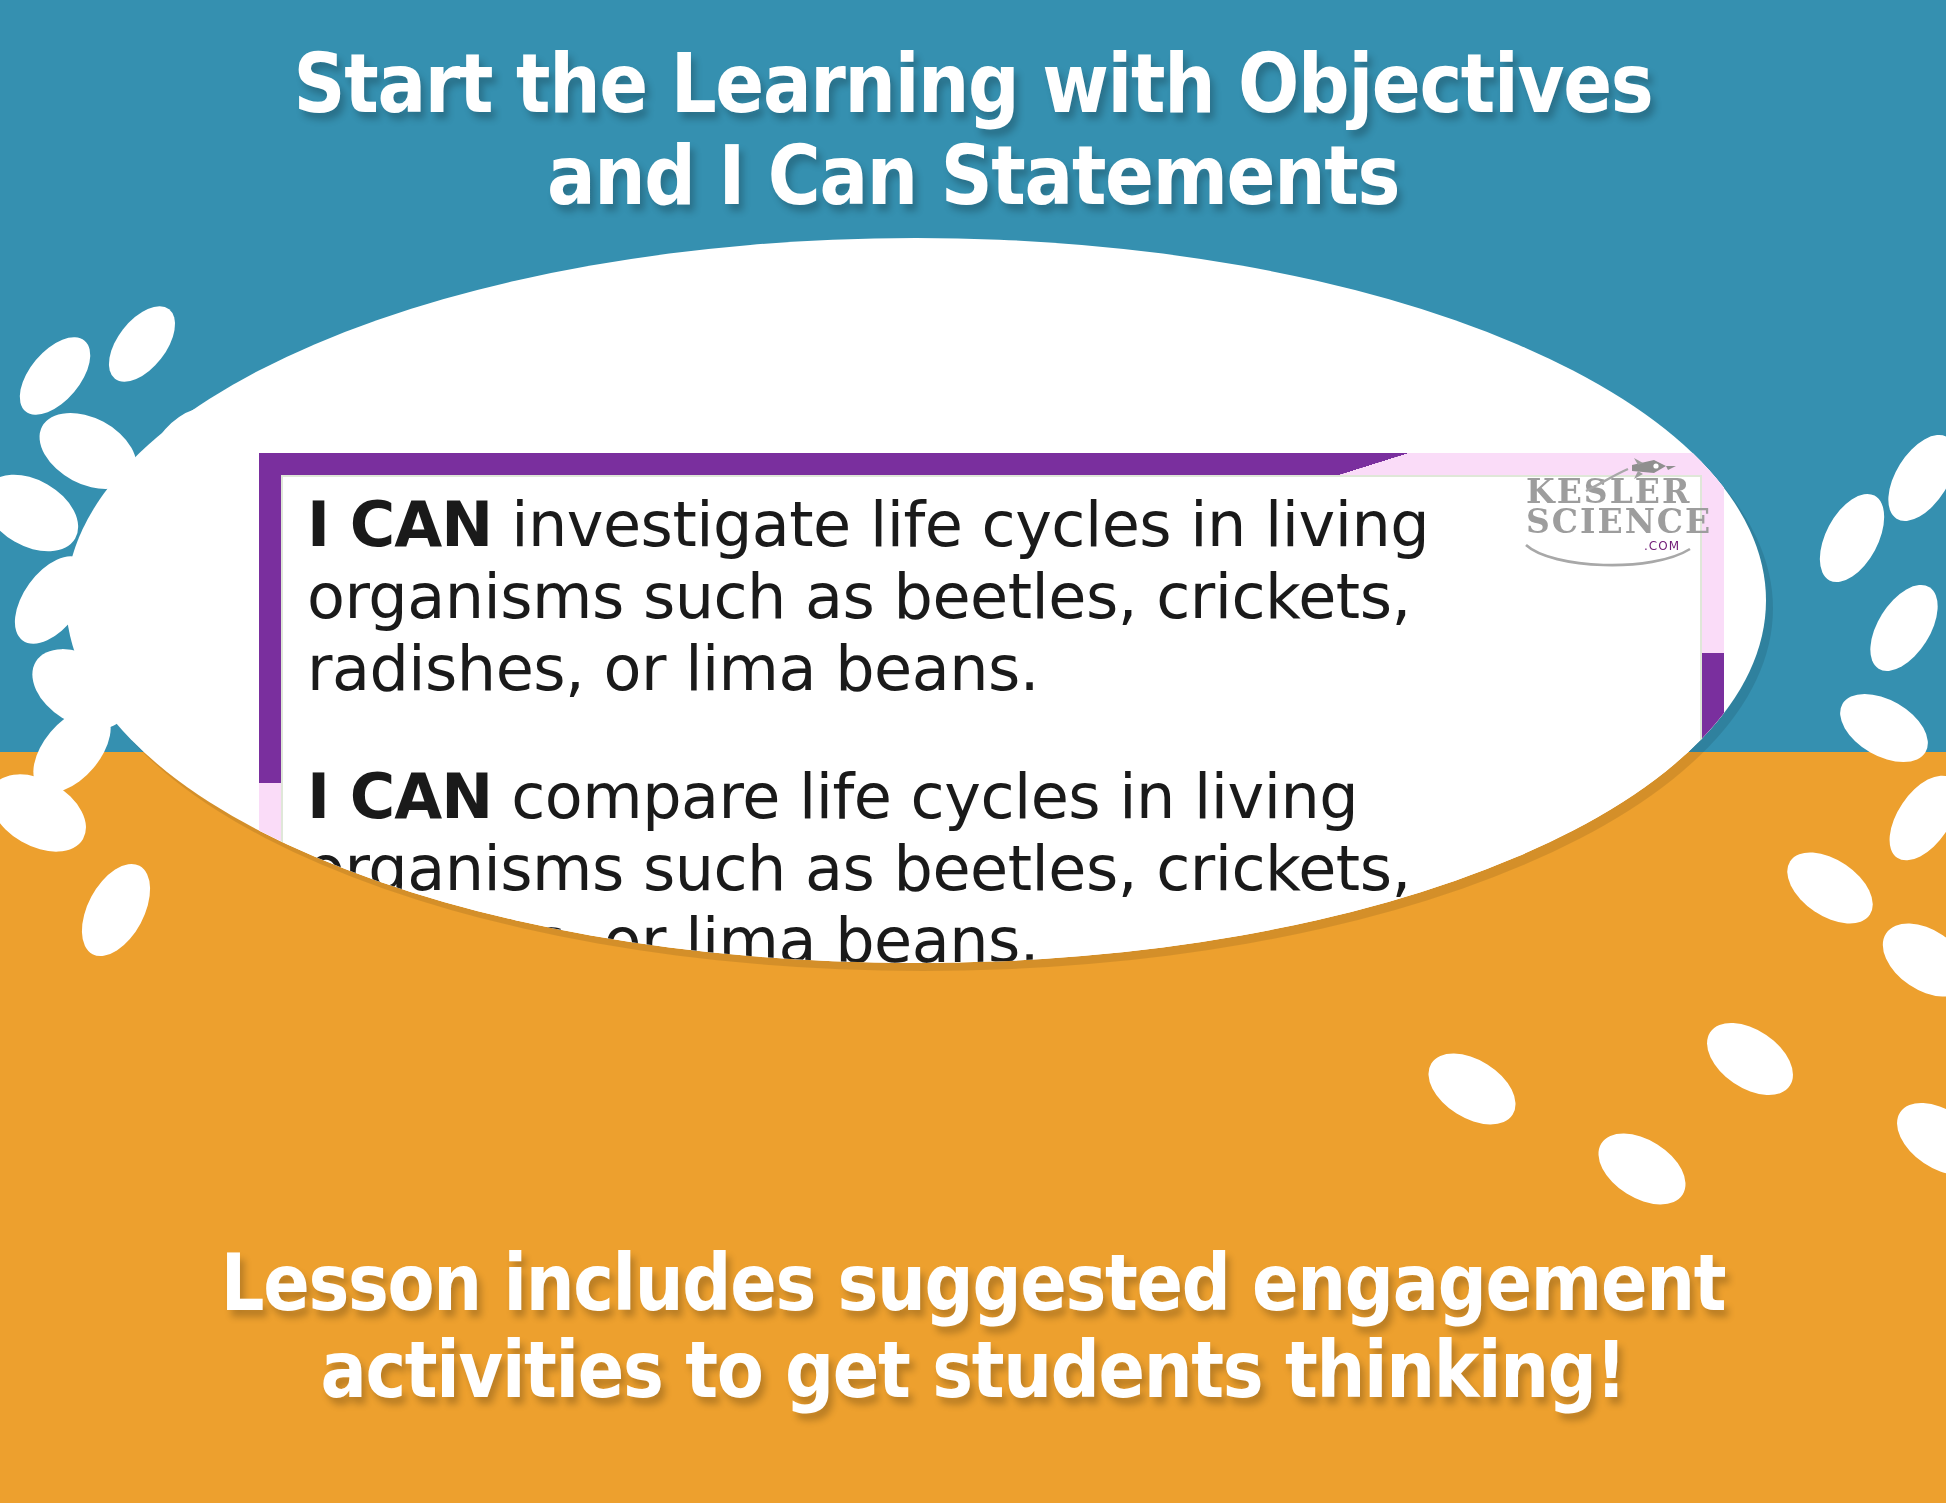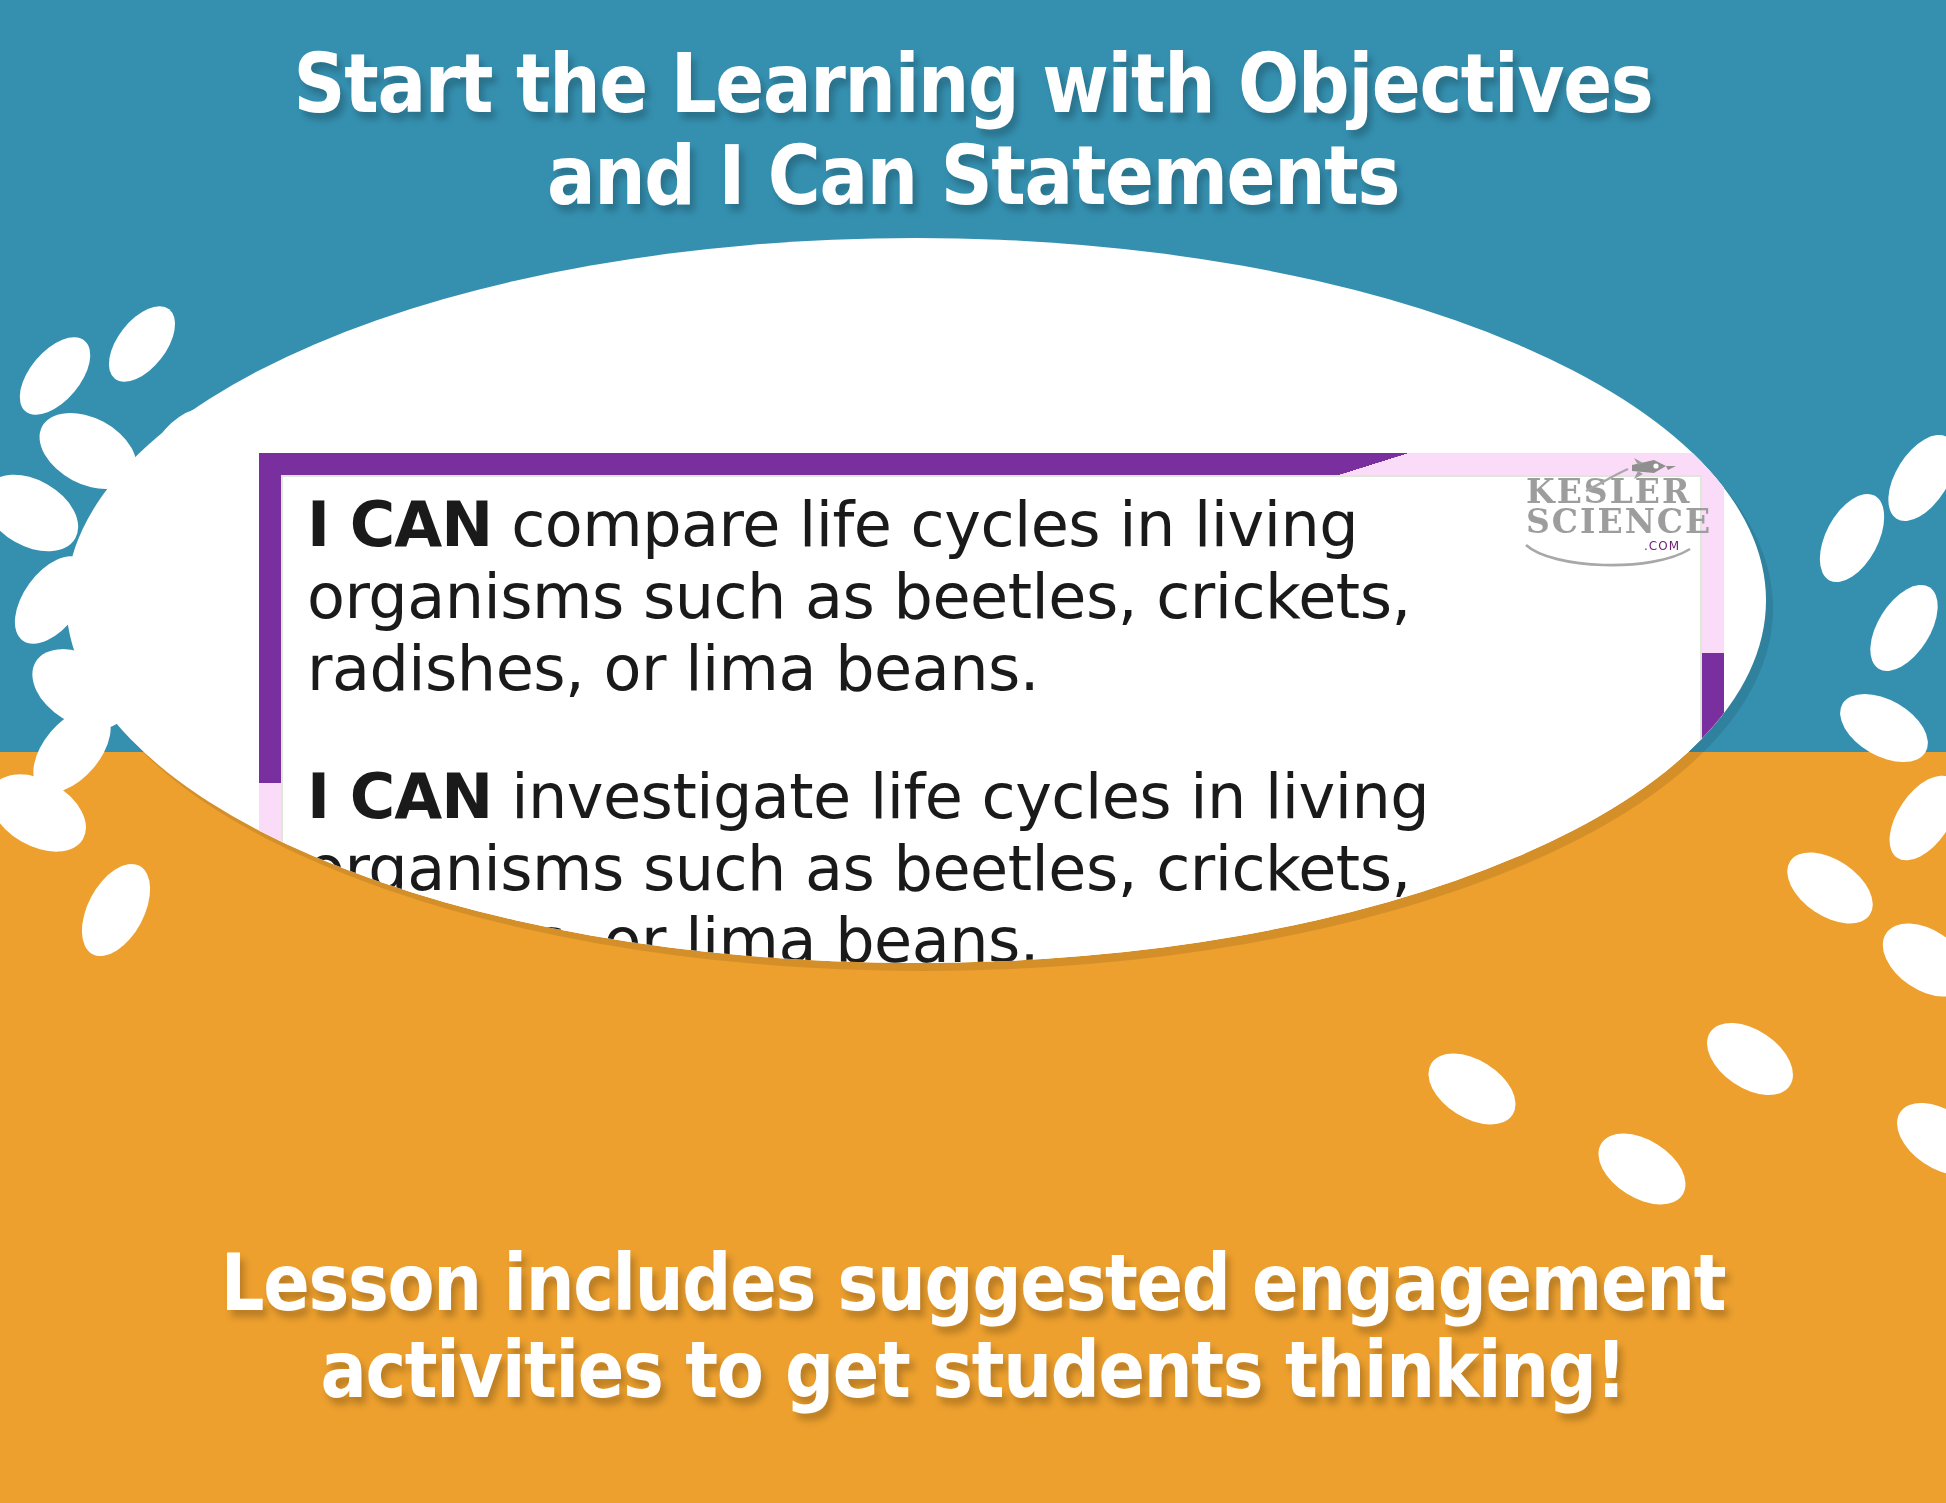--- a/index.html
+++ b/index.html
@@ -271,22 +271,22 @@
           </svg>
           <svg class="logo-swoosh" width="172" height="36" viewBox="0 0 172 36" style="position:absolute;left:-4px;top:62px;">
             <path d="M4 6 C30 30, 130 34, 168 10" stroke="#a8a8a8" stroke-width="2.6" fill="none"></path>
           </svg>
           <span class="logo-word">KESLER</span>
           <span class="logo-word">SCIENCE</span>
           <span class="logo-dotcom">.COM</span>
         </div>
 
         <div class="card-body">
+          <div class="ican-block"><span class="ican-label">I CAN</span><span> investigate life cycles in living organisms such as beetles, crickets, radishes, or lima beans.</span></div>
           <div class="ican-block"><span class="ican-label">I CAN</span><span> compare life cycles in living organisms such as beetles, crickets, radishes, or lima beans.</span></div>
-          <div class="ican-block"><span class="ican-label">I CAN</span><span> investigate life cycles in living organisms such as beetles, crickets, radishes, or lima beans.</span></div>
         </div>
 
       </div>
     </div>
   </div>
 
   <div class="headline">
     <div>Start the Learning with Objectives</div>
     <div>and  I Can Statements</div>
   </div>

